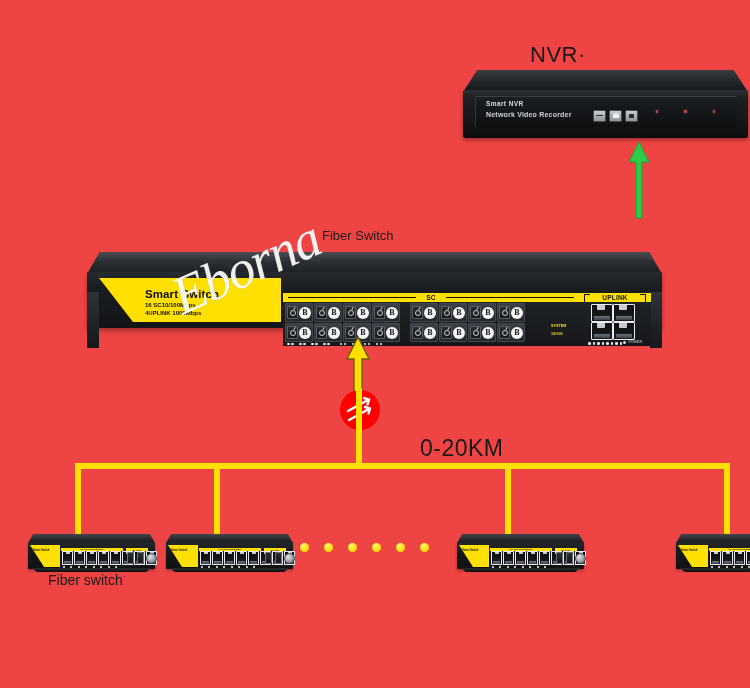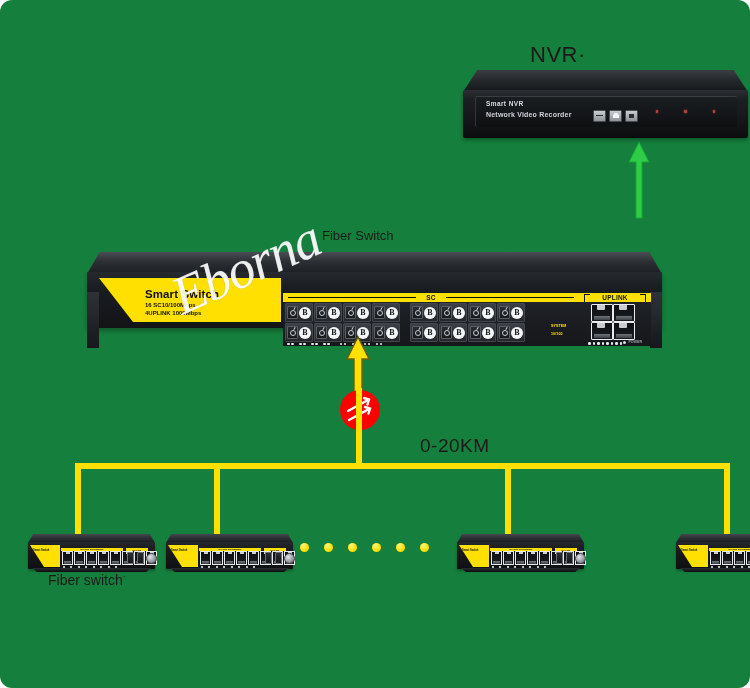--- a/index.html
+++ b/index.html
@@ -1,26 +1,26 @@
 <!DOCTYPE html>
 <html><head>
 <meta charset="utf-8">
 <style>
   html,body{margin:0;padding:0;background:#ffffff;}
   body{width:750px;height:688px;position:relative;overflow:hidden;
        font-family:"Liberation Sans",sans-serif;}
 
-  #stage{position:absolute;left:0;top:0;width:750px;height:688px;background:#15803d;border-radius:12px;}
+  #stage{position:absolute;left:0;top:0;width:750px;height:688px;background:#ef4444;}
 
   
   .lbl{position:absolute;color:#1a1a1a;white-space:nowrap;}
   #nvr-label{left:530px;top:42px;font-size:22px;letter-spacing:.5px;}
   #nvr-label .dot{font-size:22px;}
   #fiber-switch-label{left:322px;top:228px;font-size:13px;}
-  #distance-label{left:420px;top:435px;font-size:19px;font-weight:400;letter-spacing:.5px;}
+  #distance-label{left:420px;top:435px;font-size:23px;font-weight:400;letter-spacing:.5px;}
   #bottom-switch-label{left:48px;top:571px;font-size:14px;}
   #bottom-switch-label .tick{font-size:9px;vertical-align:super;}
 
   
   #nvr{position:absolute;left:463px;top:70px;width:285px;height:72px;}
   .nvr-top{position:absolute;left:0;top:0;width:285px;height:22px;
       background:linear-gradient(180deg,#3a3d41 0%,#222528 55%,#17191b 100%);
       clip-path:polygon(5% 0,95% 0,100% 100%,0 100%);}
   .nvr-body{position:absolute;left:0;top:20px;width:285px;height:48px;
       background:linear-gradient(180deg,#2c2f33 0%,#1d2023 18%,#121416 75%,#0b0c0d 100%);

